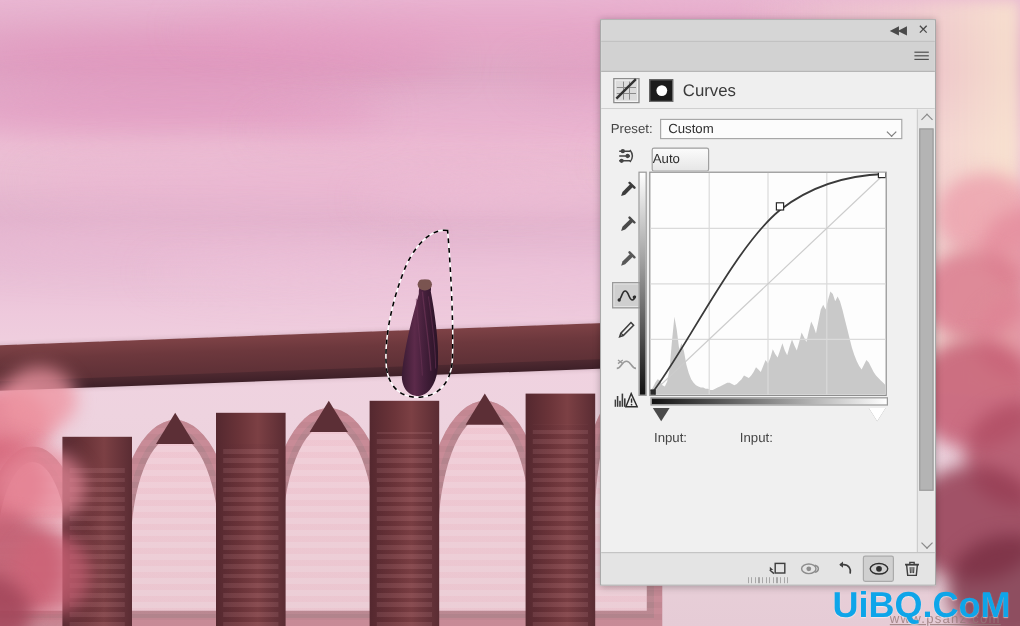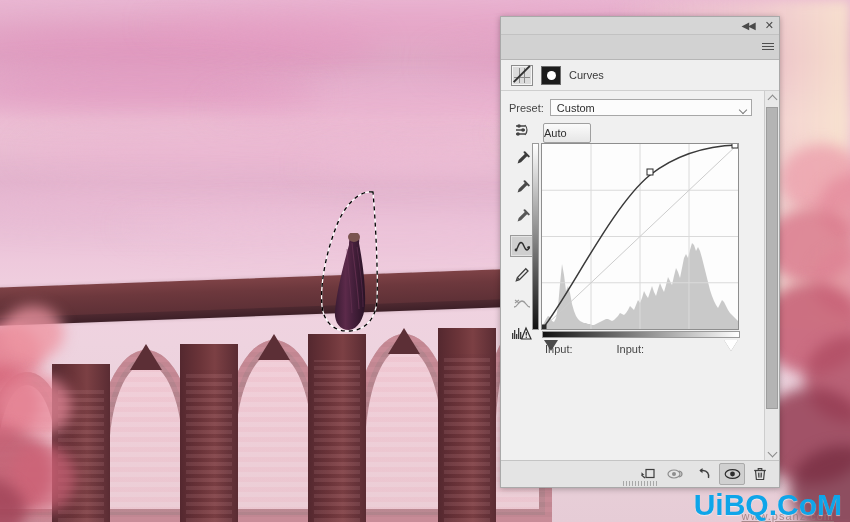--- a/index.html
+++ b/index.html
@@ -231,21 +231,21 @@
     background: #1b1b1b;
     border: 1px solid #6d6d6d;
     display: flex; align-items: center; justify-content: center;
   }
   .mask-thumb::after {
     content: "";
     width: 9px; height: 9px;
     border-radius: 50%;
     background: #fff;
   }
-  .adj-title { font-size: 11px; color: #3a3a3a; text-align: right; }
+  .adj-title { font-size: 14px; color: #3a3a3a; text-align: right; }
 
   .panel-body {
     flex: 1;
     display: flex;
     position: relative;
     background: #f0f0f0;
     overflow: hidden;
   }
   .body-inner { flex: 1; padding: 8px 4px 0 8px; }
 
@@ -346,21 +346,21 @@
     width: 0; height: 0;
     border-left: 7px solid transparent;
     border-right: 7px solid transparent;
     cursor: pointer;
   }
   .bp-marker { left: 2px; border-top: 11px solid #4a4a4a; }
   .wp-marker { right: 0px;  border-top: 11px solid #fff; filter: drop-shadow(0 0 0.5px #8a8a8a); }
 
   .io-row {
     position: absolute;
-    left: 40px; top: 252px;
+    left: 40px; top: 268px;
     display: flex;
     gap: 44px;
     font-size: 11px;
     color: #454545;
     padding-left: 4px;
   }
 
   
   .vscroll {
     position: absolute;

